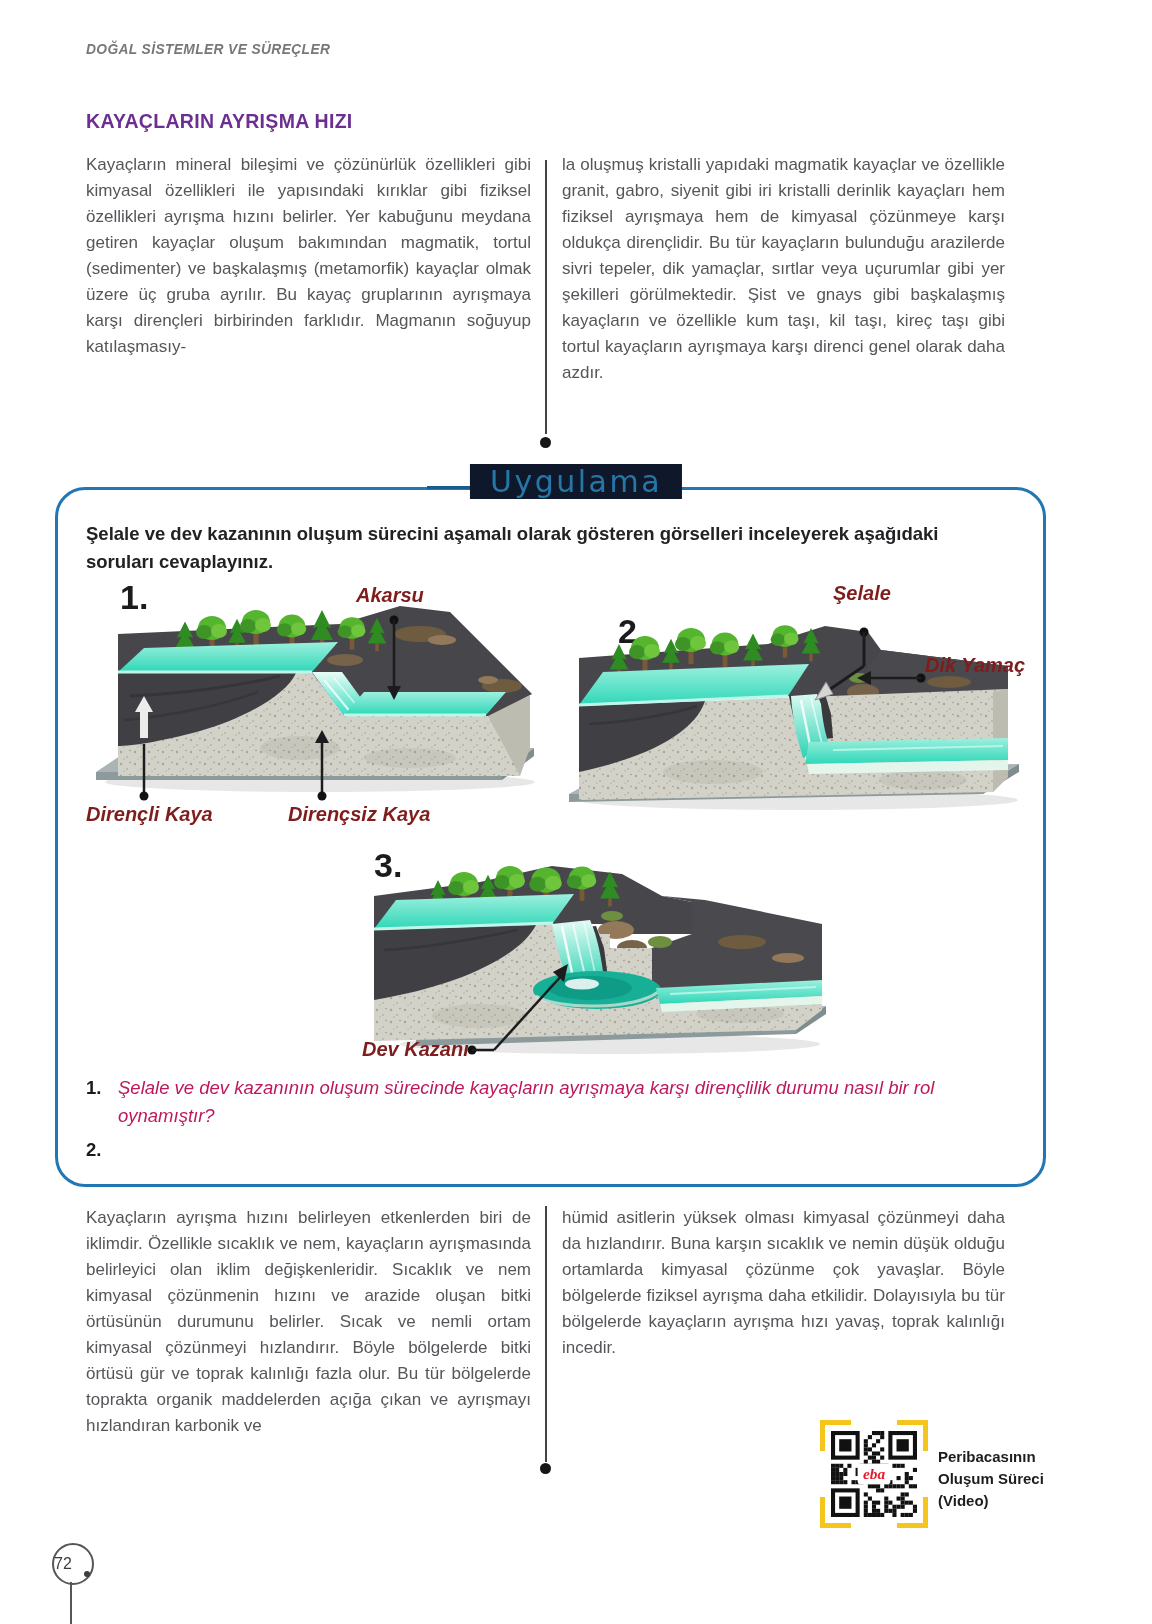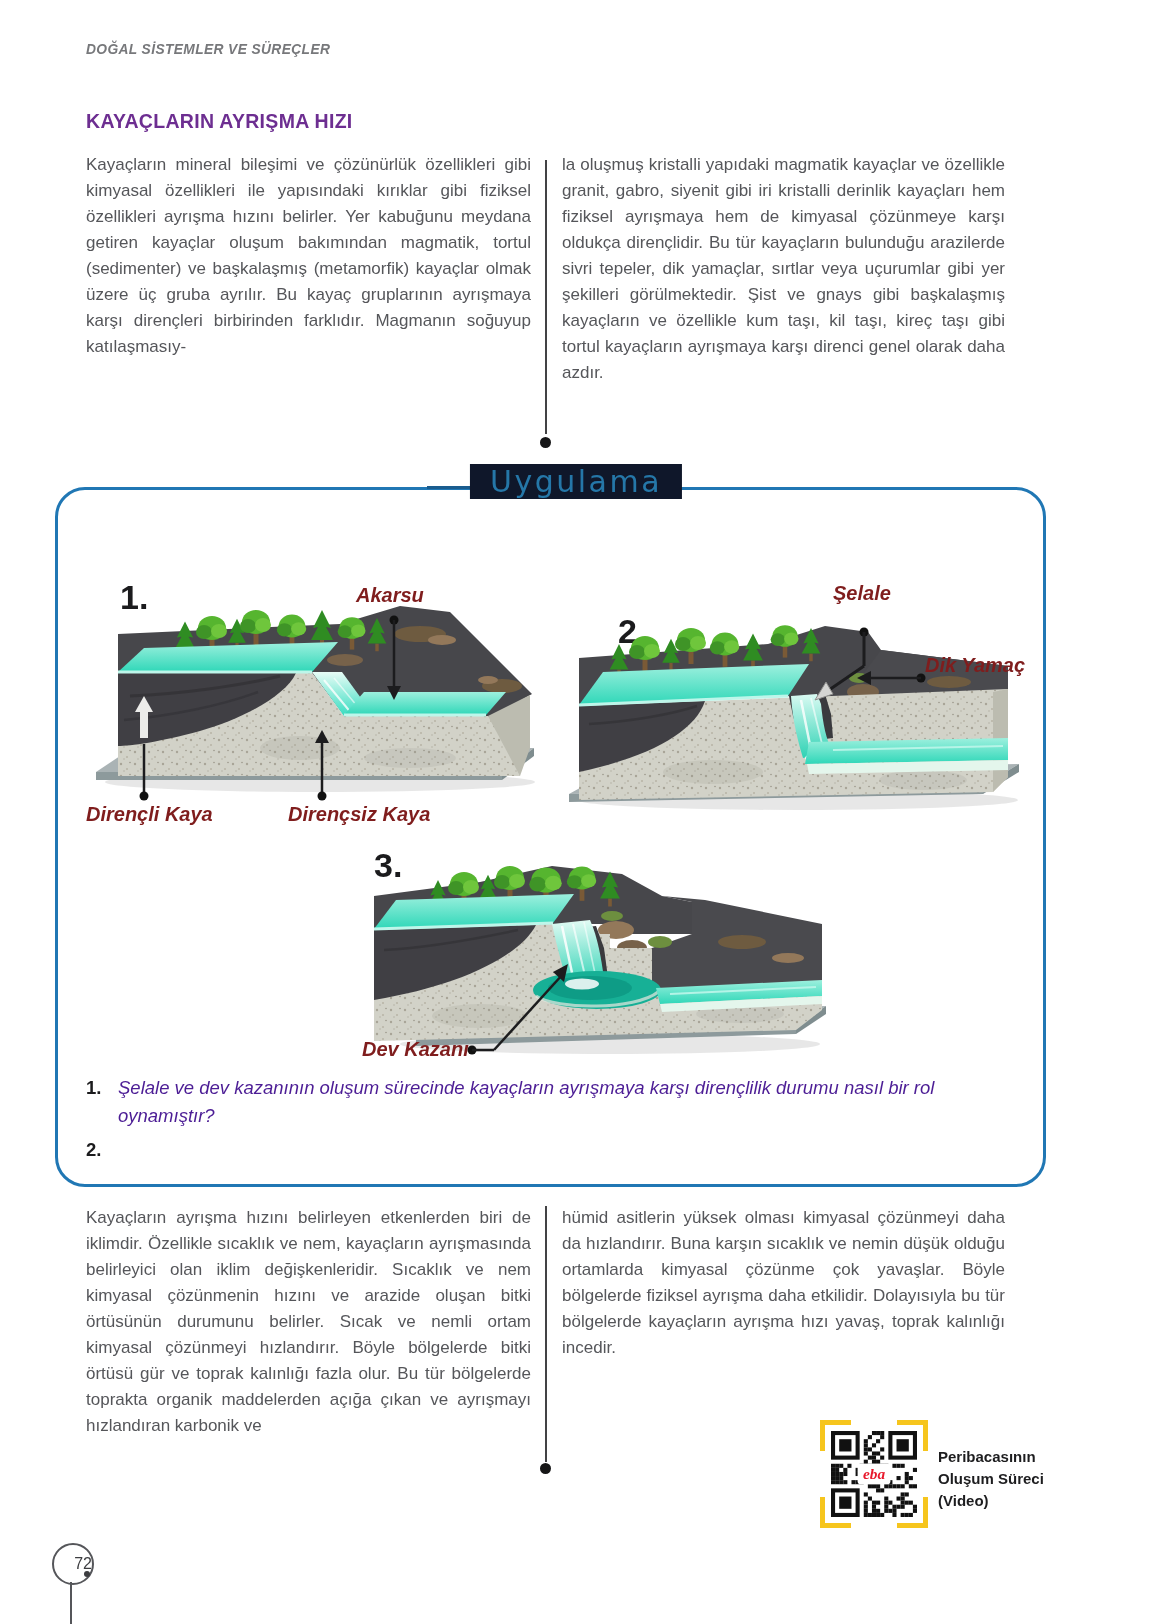--- a/index.html
+++ b/index.html
@@ -23,36 +23,36 @@
   .ubox{left:55px;top:487px;width:985px;height:694px;border:3px solid #2077b4;border-radius:30px;}
   .utitle{top:464px;left:50%;transform:translateX(-50%);background:#0f172a;padding:0 20px;
           font-family:"DejaVu Sans",sans-serif;font-size:30px;color:#2577a8;letter-spacing:2.5px;z-index:3;}
   .uline{top:486px;width:46px;height:3px;background:#1a5c8e;z-index:3;}
   .intro{left:86px;top:520px;width:912px;font-size:18.5px;line-height:28px;font-weight:bold;color:#222225;}
   .fignum{font-size:34px;font-weight:bold;color:#1b1b1d;}
   .figlabel{font-size:20px;font-weight:bold;font-style:italic;color:#7f1d1d;white-space:nowrap;}
   
   .q-row{left:86px;width:920px;display:flex;}
   .q-num{width:32px;flex:0 0 32px;font-size:18.5px;font-weight:bold;color:#1b1b1d;line-height:28px;}
-  .q-text{font-size:18.5px;font-style:italic;color:#4c1d95;line-height:28px;text-align:left;}
+  .q-text{font-size:18.5px;font-style:italic;color:#be185d;line-height:28px;text-align:left;}
   
   .colL-bot{left:86px;top:1205px;width:445px;}
   .colR-bot{left:562px;top:1205px;width:443px;}
   
   .qr-wrap{left:820px;top:1420px;width:108px;height:108px;}
   .qr-corner{position:absolute;width:26px;height:26px;}
   .qc-tl{left:0;top:0;border-left:5px solid #f6c51d;border-top:5px solid #f6c51d;}
   .qc-tr{right:0;top:0;border-right:5px solid #f6c51d;border-top:5px solid #f6c51d;}
   .qc-bl{left:0;bottom:0;border-left:5px solid #f6c51d;border-bottom:5px solid #f6c51d;}
   .qc-br{right:0;bottom:0;border-right:5px solid #f6c51d;border-bottom:5px solid #f6c51d;}
   .qr-svg{position:absolute;left:11px;top:11px;}
   .qr-caption{left:938px;top:1446px;font-size:15px;line-height:22px;font-weight:bold;color:#1d1d1f;}
   
   .pgcircle{left:52px;top:1543px;width:38px;height:38px;border:2px solid #55565a;border-radius:50%;
-            display:flex;align-items:center;justify-content:flex-end;font-size:16px;color:#3c3d40;background:#fff;}
+            display:flex;align-items:center;justify-content:flex-start;font-size:16px;color:#3c3d40;background:#fff;}
   .pgdot{left:84px;top:1571px;width:6px;height:6px;border-radius:50%;background:#3c3d40;}
   .pgline{left:70px;top:1582px;width:2px;height:42px;background:#55565a;}
 </style>
 </head>
 <body>
 
 <div class="page">
 
   <div class="abs hdr">DOĞAL SİSTEMLER VE SÜREÇLER</div>
 
@@ -64,20 +64,21 @@
   <div class="abs bodytxt colR-top">
     <p>la oluşmuş kristalli yapıdaki magmatik kayaçlar ve özellikle granit, gabro, siyenit gibi iri kristalli derinlik kayaçları hem fiziksel ayrışmaya hem de kimyasal çözünmeye karşı oldukça dirençlidir. Bu tür kayaçların bulunduğu arazilerde sivri tepeler, dik yamaçlar, sırtlar veya uçurumlar gibi yer şekilleri görülmektedir. Şist ve gnays gibi başkalaşmış kayaçların ve özellikle kum taşı, kil taşı, kireç taşı gibi tortul kayaçların ayrışmaya karşı direnci genel olarak daha azdır.</p>
   </div>
   <div class="abs divline" style="left:545px;top:160px;height:274px;"></div>
   <div class="abs divdot" style="left:540px;top:437px;"></div>
 
   <div class="abs ubox"></div>
   <div class="abs uline" style="left:427px;"></div>
   <div class="abs uline" style="left:619px;"></div>
   <div class="abs utitle">Uygulama</div>
+  <div class="abs intro">Şelale ve dev kazanının oluşum sürecini aşamalı olarak gösteren görselleri inceleyerek aşağıdaki soruları cevaplayınız.</div>
 
   <div class="abs fignum" style="left:120px;top:578px;">1.</div>
   <svg class="abs" style="left:90px;top:568px;" width="445" height="235" viewBox="0 0 445 235">
     <defs>
       <pattern id="s1" width="14" height="12" patternUnits="userSpaceOnUse">
         <rect width="14" height="12" fill="#d2d2c8"></rect>
         <circle cx="3" cy="4" r="1.2" fill="#a8a497"></circle>
           <circle cx="9" cy="9" r="1" fill="#b8b4a6"></circle>
         <circle cx="12" cy="2.5" r=".8" fill="#9b978a"></circle>
           <circle cx="6" cy="11" r=".7" fill="#b0ac9e"></circle>

